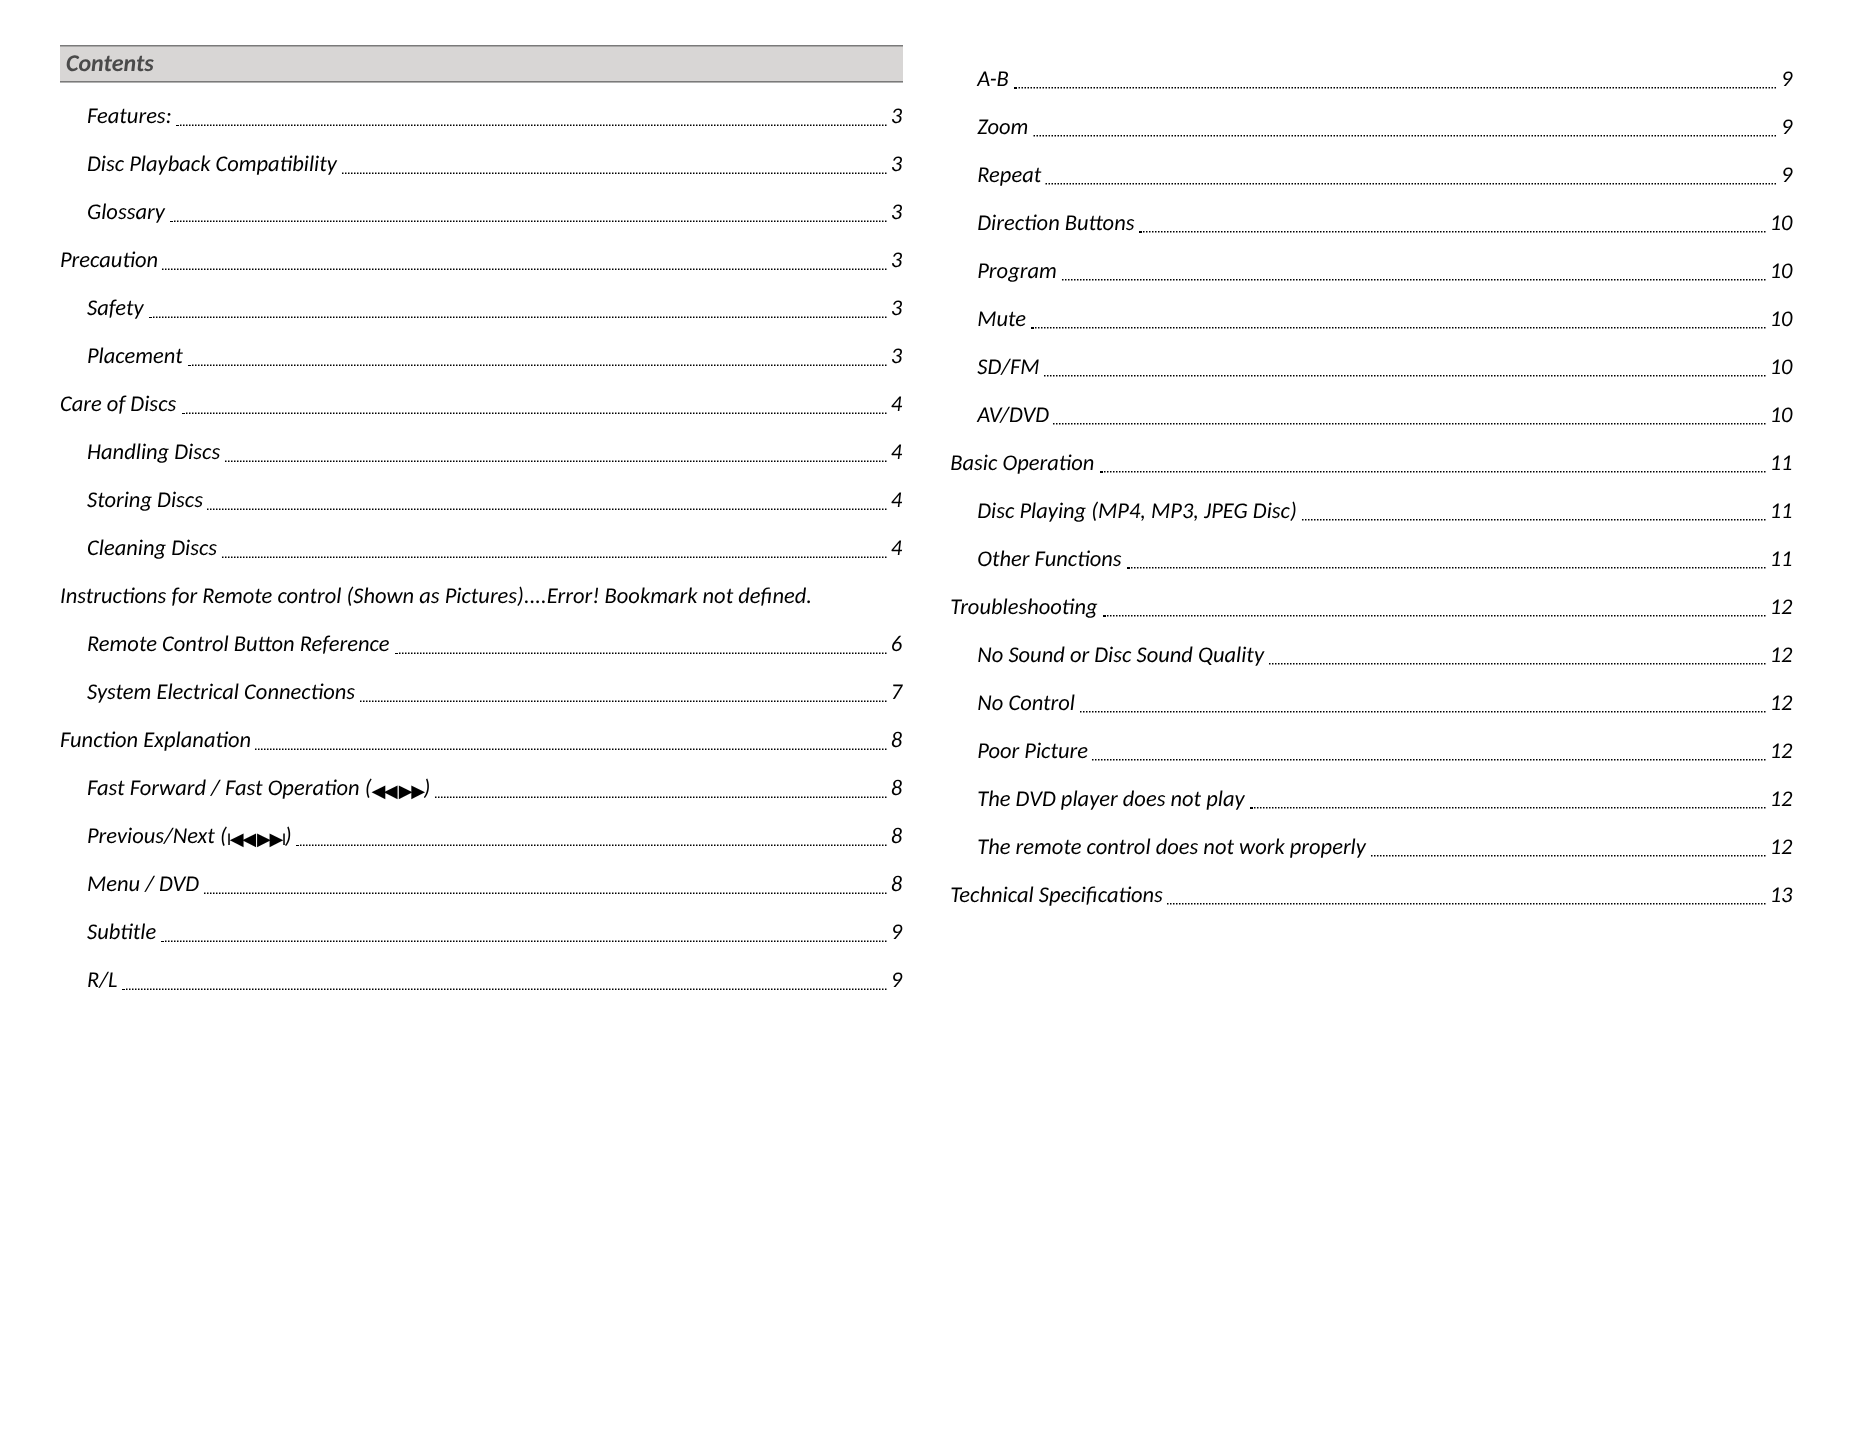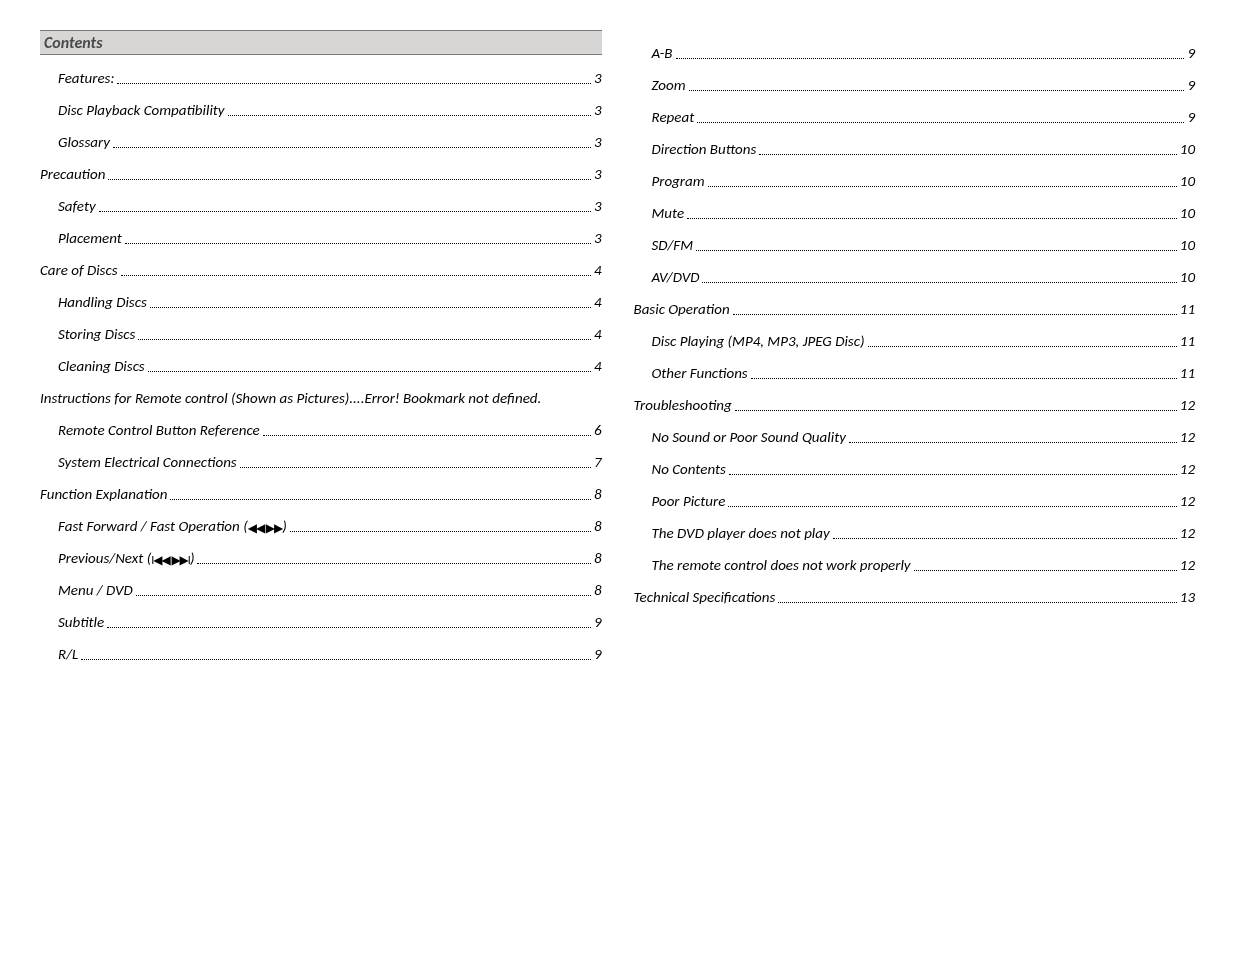--- a/index.html
+++ b/index.html
@@ -182,26 +182,26 @@
           <span class="title">Other Functions</span>
           <span class="dots"></span>
           <span class="pg"> 11</span>
         </div>
         <div class="row l0">
           <span class="title">Troubleshooting</span>
           <span class="dots"></span>
           <span class="pg"> 12</span>
         </div>
         <div class="row l1">
-          <span class="title">No Sound or Poor Sound Quality</span>
-          <span class="dots"></span>
-          <span class="pg"> 12</span>
-        </div>
-        <div class="row l1">
-          <span class="title">No Contents</span>
+          <span class="title">No Sound or Disc Sound Quality</span>
+          <span class="dots"></span>
+          <span class="pg"> 12</span>
+        </div>
+        <div class="row l1">
+          <span class="title">No Control</span>
           <span class="dots"></span>
           <span class="pg"> 12</span>
         </div>
         <div class="row l1">
           <span class="title">Poor Picture</span>
           <span class="dots"></span>
           <span class="pg"> 12</span>
         </div>
         <div class="row l1">
           <span class="title">The DVD player does not play</span>

